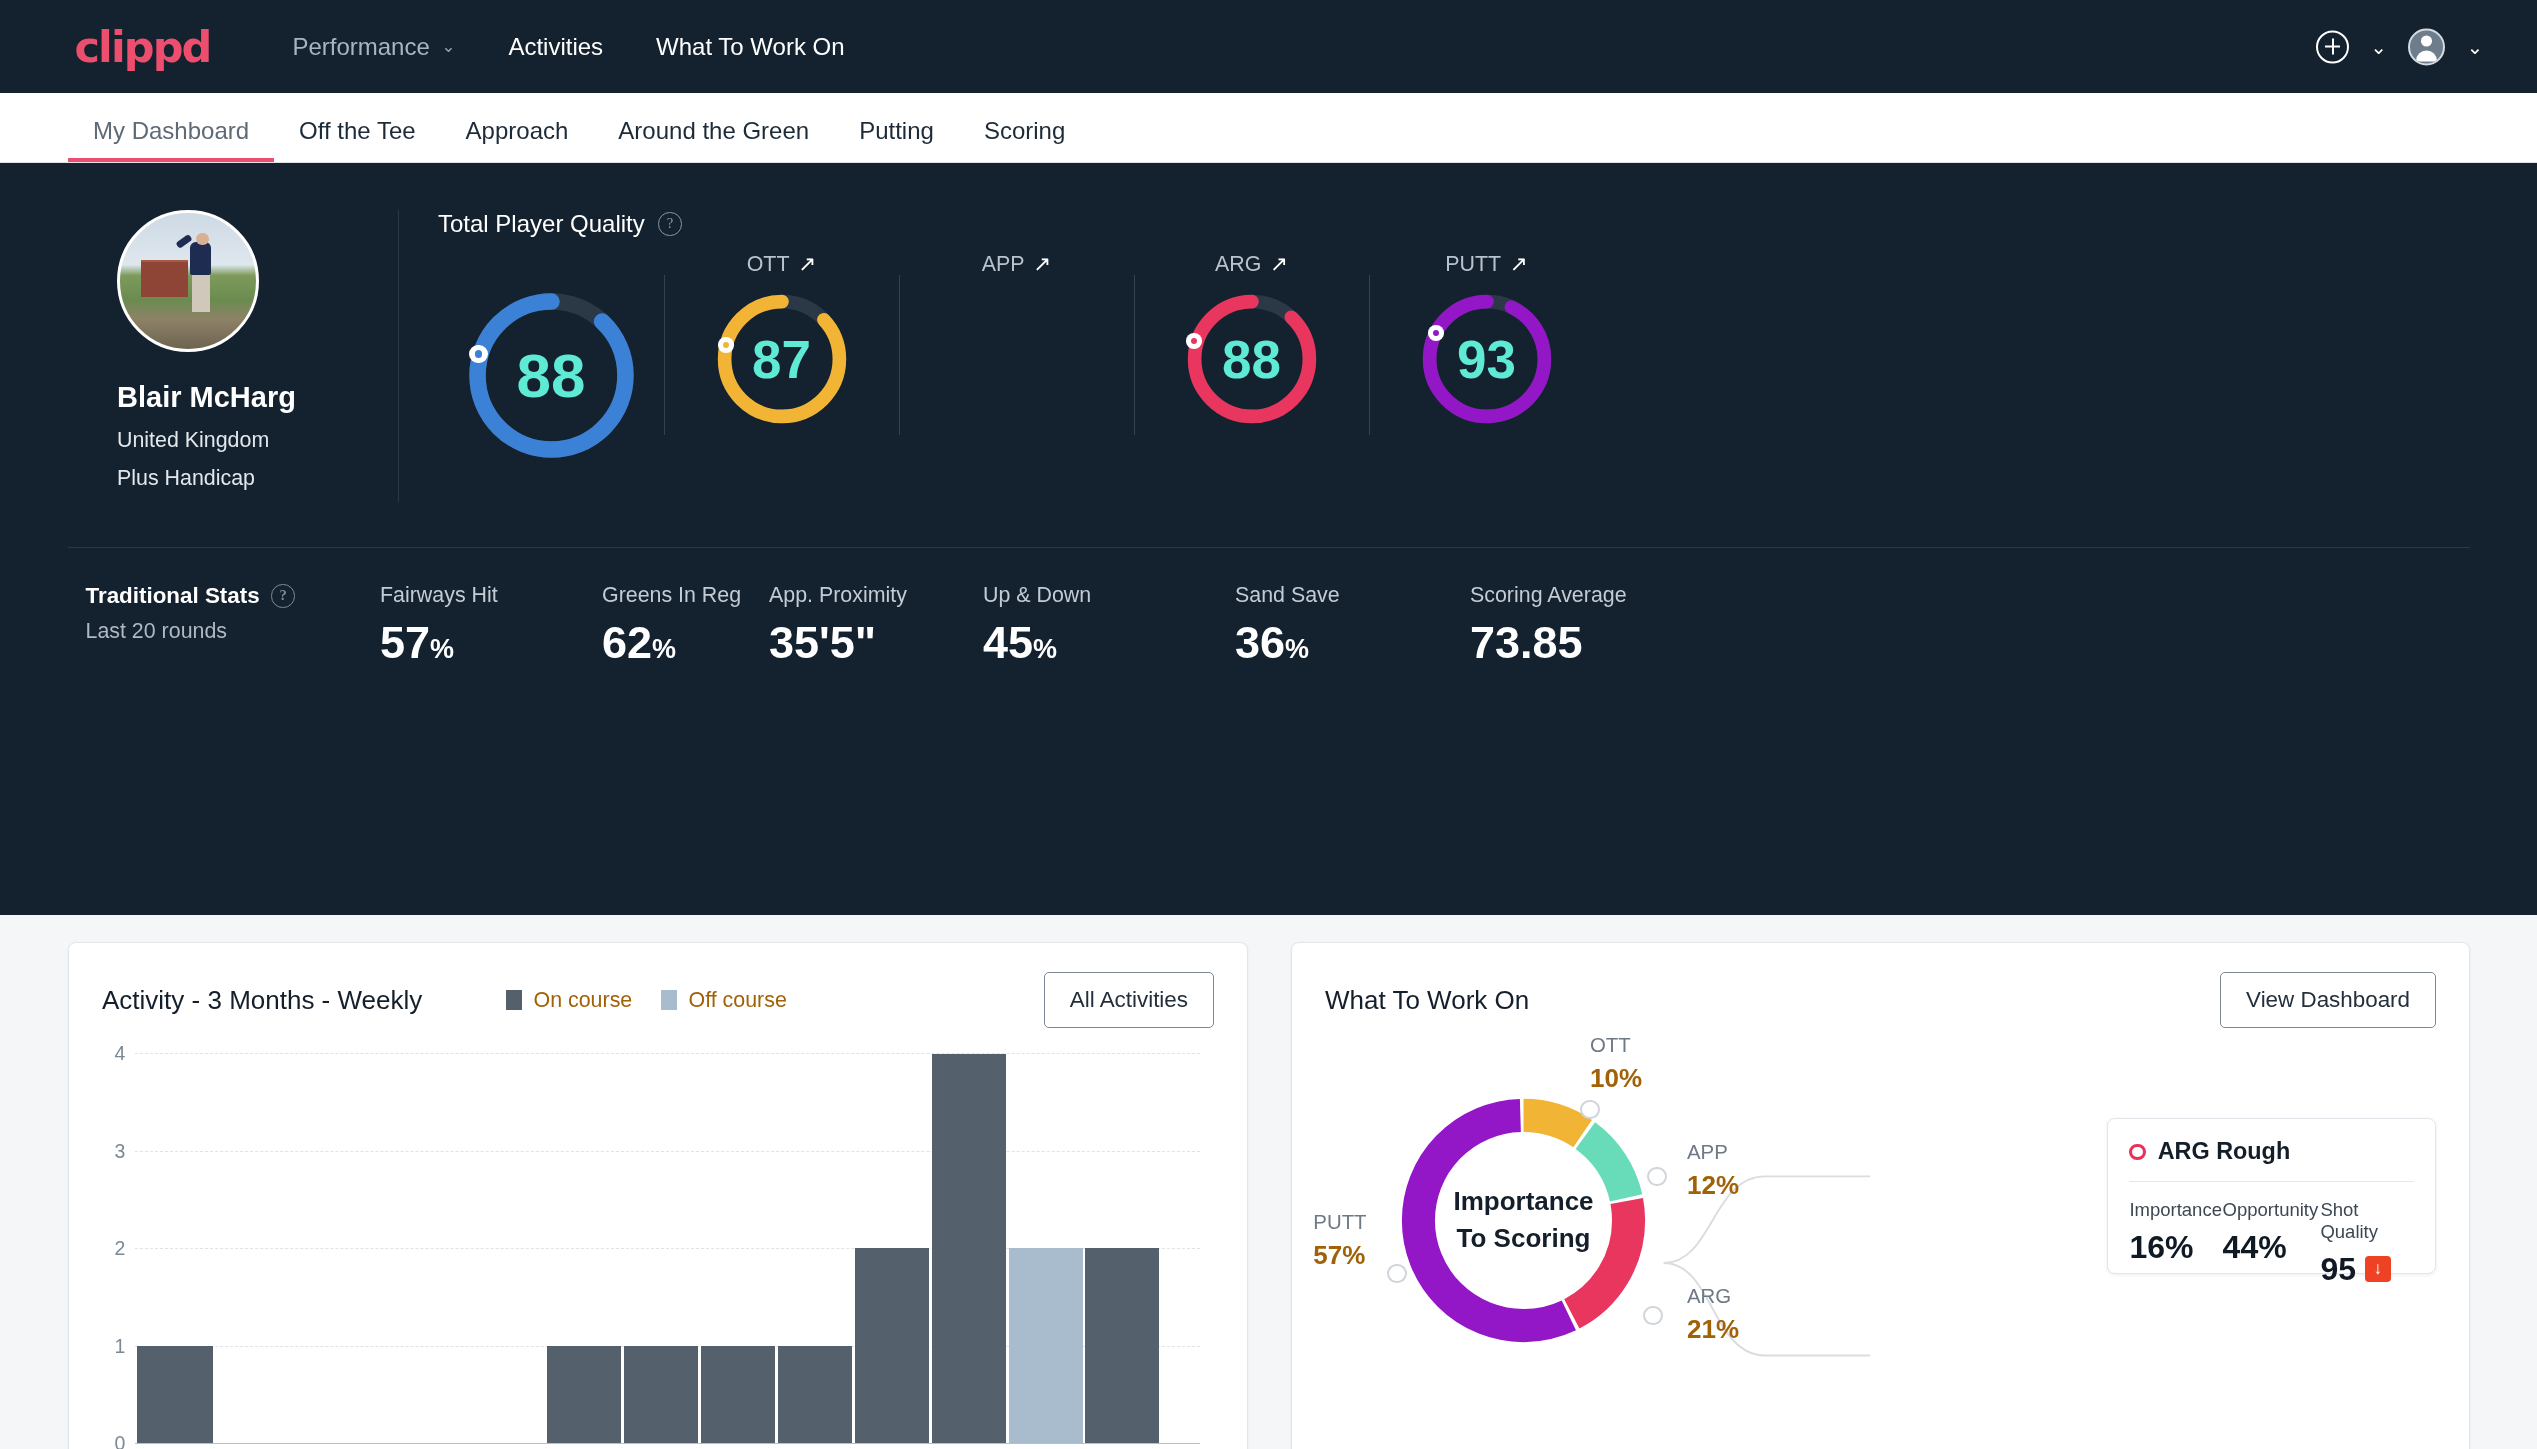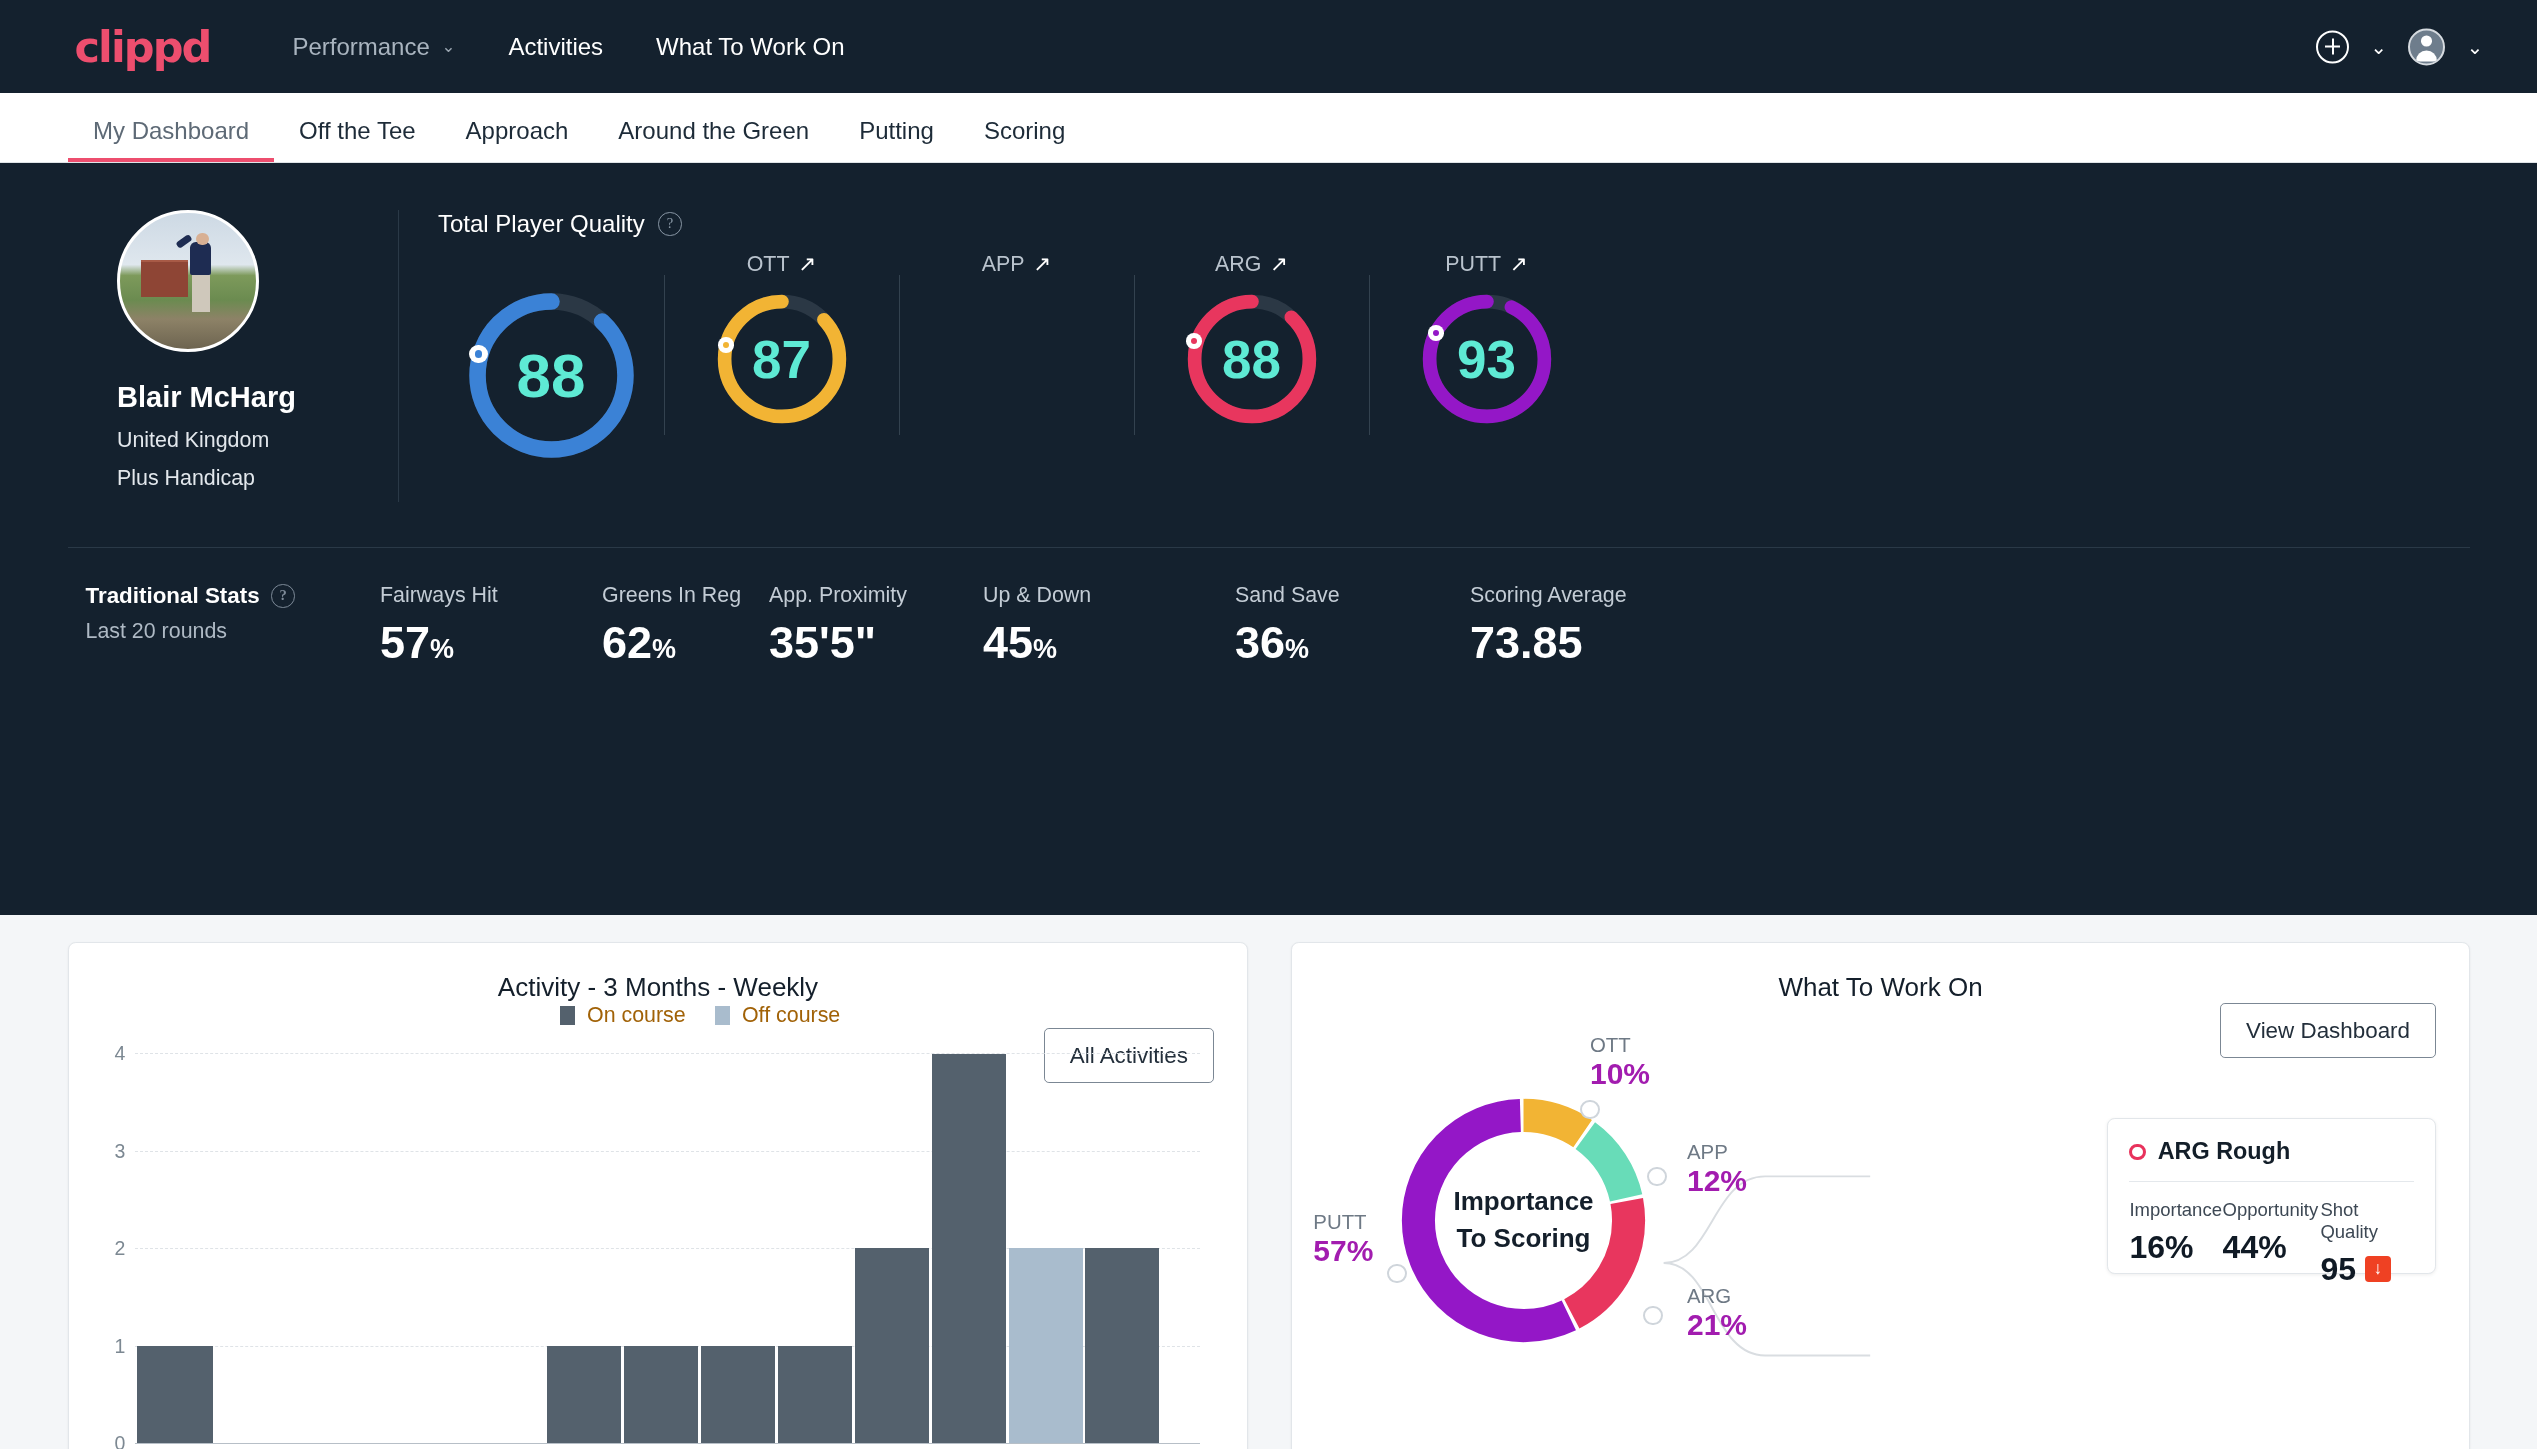--- a/index.html
+++ b/index.html
@@ -179,21 +179,21 @@
     display: flex; gap: 43px; height: 698px;
   }
   .card {
     background: #ffffff; border: 1px solid #e2e6ea; border-radius: 7.8px;
     box-shadow: 0 1px 2.9px rgba(0,0,0,.06);
     position: relative;
   }
   .card-left { width: 1180px; height: 584px; padding: 29px 33px 0 33px; }
   .card-right { flex: 1; height: 584px; padding: 29px 33px 0 33px; }
 
-  .card-head { display: flex; align-items: center; height: 56px; flex-direction: column; }
+  .card-head { display: flex; align-items: center; height: 56px; }
   .card-title { font-size: 26px; color: #141f2b; }
   .legend { display: flex; align-items: center; gap: 29px; margin-left: 84px; }
   .legend-item { display: flex; align-items: center; gap: 11.7px; }
   .swatch { width: 15.6px; height: 19.5px; }
   .legend-text { font-size: 21.4px; color: #a16207; }
   .btn {
     margin-left: auto; border: 1px solid #7b8794; border-radius: 4.9px;
     background: #ffffff; color: #232f3b; font-size: 22.4px;
     padding: 13.6px 25px; cursor: pointer; font-family: "Liberation Sans", sans-serif;
   }
@@ -217,21 +217,21 @@
   .donut { position: absolute; left: 72px; top: 60px; }
   .donut svg { transform: rotate(-90deg); }
   .donut-center {
     position: absolute; left: 72px; top: 60px; width: 253px; height: 253px;
     display: flex; flex-direction: column; align-items: center; justify-content: center;
     font-size: 26px; font-weight: bold; color: #141f2b; line-height: 1.45;
     text-align: center;
   }
   .dlabel { position: absolute; text-align: left; }
   .dlabel .dl-name { font-size: 20.4px; color: #6e7985; }
-  .dlabel .dl-val { font-size: 30px; font-weight: bold; color: #a21caf; margin-top: 0; }
+  .dlabel .dl-val { font-size: 26px; font-weight: bold; color: #a16207; margin-top: 6px; }
   .ddot {
     position: absolute; width: 19.5px; height: 19.5px; border-radius: 50%;
     background: #ffffff; border: 2.9px solid #cfd5db;
   }
 
   .detail-card {
     position: absolute; right: 0px; top: 84px; width: 329px; height: 156px;
     border: 1px solid #e2e6ea; border-radius: 7.8px; background: #fff;
     box-shadow: 0 1px 3.9px rgba(0,0,0,.07);
     padding: 19.5px 21.4px;

